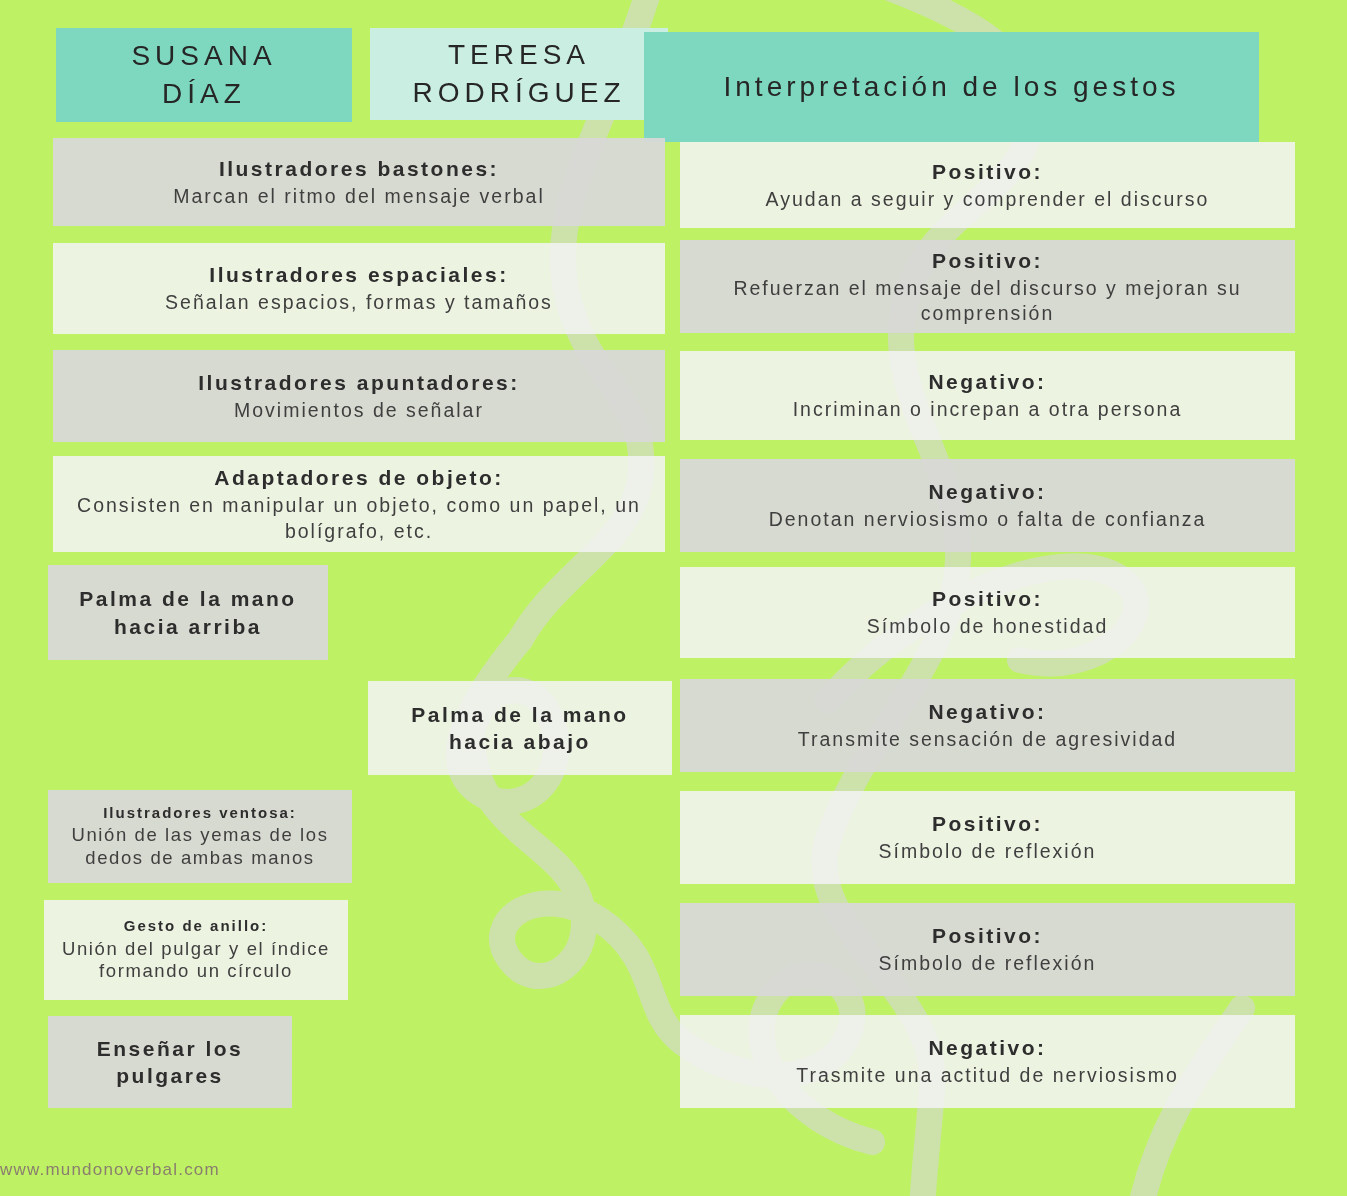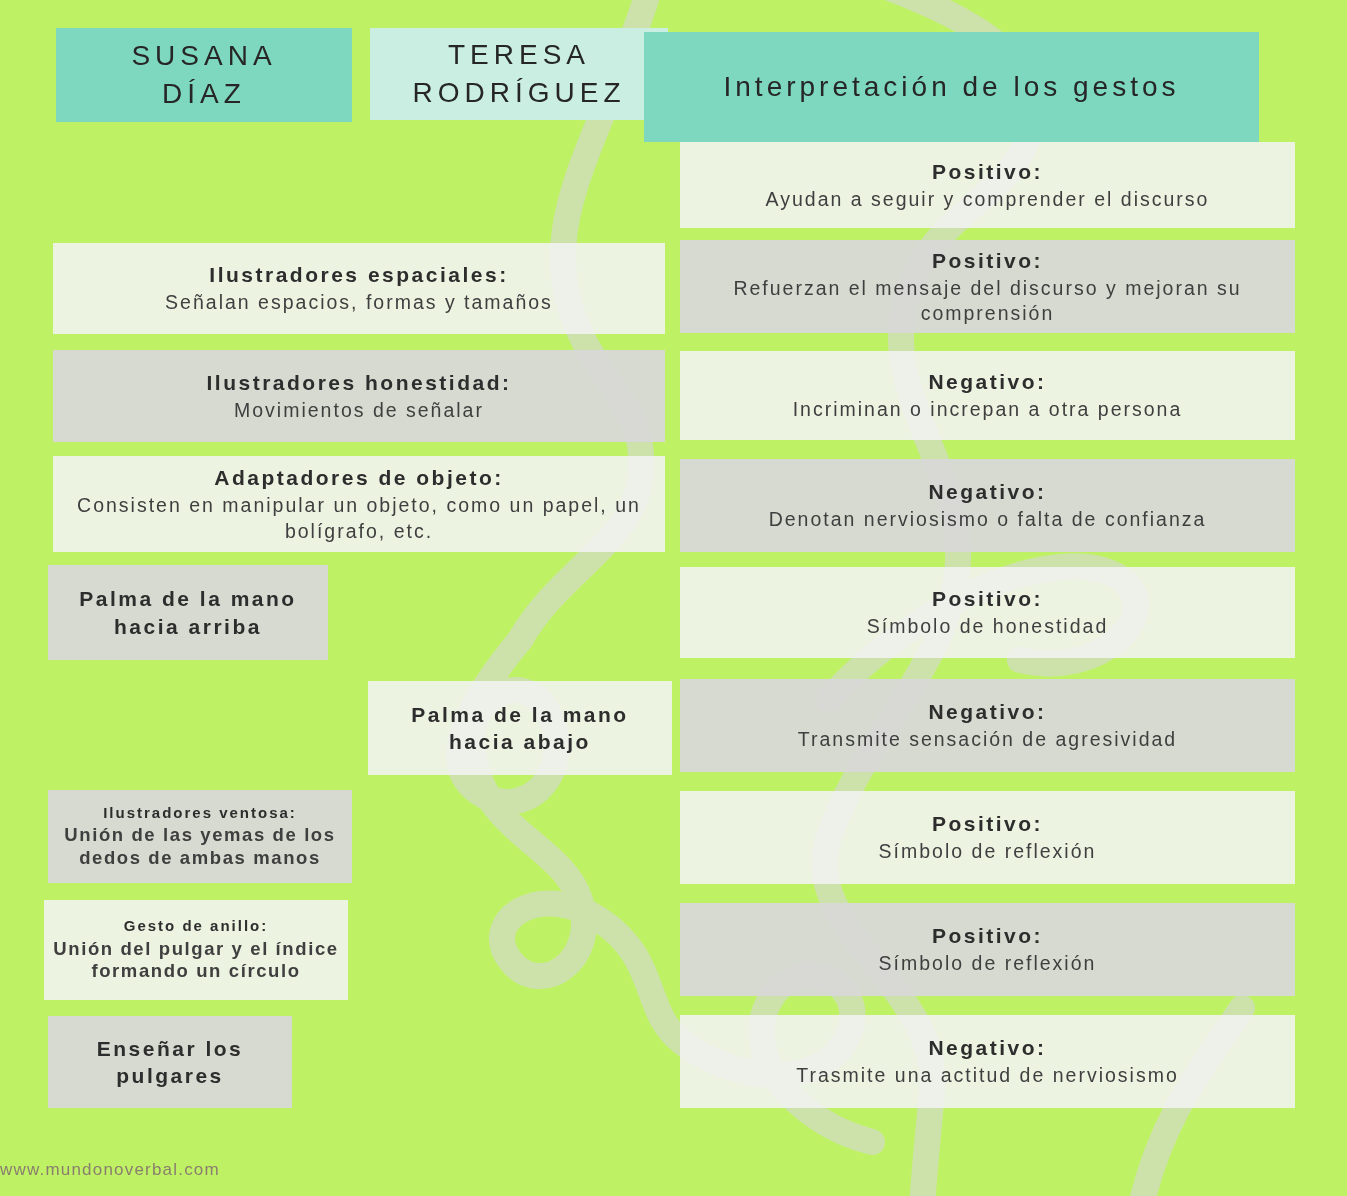--- a/index.html
+++ b/index.html
@@ -29,21 +29,21 @@
     align-items:center;justify-content:center;text-align:center;
     padding:6px 10px;line-height:1.3;
   }
   .cell.dark{background:rgba(216,216,216,0.93);}
   .cell.light{background:rgba(242,242,242,0.88);}
   .t{font-weight:700;font-size:21px;letter-spacing:2.5px;color:#2d2d2d;}
   .d{font-weight:400;font-size:19.5px;letter-spacing:2px;color:#3f3f3f;margin-top:2px;}
   .d:empty{display:none;}
   .cell.compact{line-height:1.22;padding:4px 8px;}
   .cell.compact .t{font-size:15px;letter-spacing:2px;}
-  .cell.compact .d{font-size:18.5px;letter-spacing:1.6px;font-weight:bold;}
+  .cell.compact .d{font-size:18.5px;letter-spacing:1.6px;}
   .footer{
     position:absolute;z-index:1;left:0;top:1160px;width:100%;
     font-size:17px;letter-spacing:1.2px;color:var(--footer_text);
   }
 </style>
 </head>
 <body>
 
 <div class="canvas">
 
@@ -57,36 +57,40 @@
       <path d="M1140,1210 C1160,1120 1200,1070 1242,1008"></path>
     </g>
   </svg>
 
   <div class="hdr teal" style="left:56px;top:28px;width:296px;height:94px">SUSANA
 DÍAZ</div>
   <div class="hdr mint" style="left:370px;top:28px;width:298px;height:92px">TERESA
 RODRÍGUEZ</div>
   <div class="hdr teal wide" style="left:644px;top:32px;width:615px;height:110px">Interpretación de los gestos</div>
 
+  <div class="cell dark" style="left:53px;top:138px;width:612px;height:88px">
+    <div class="t">Ilustradores bastones:</div>
+    <div class="d">Marcan el ritmo del mensaje verbal</div>
+  </div>
   <div class="cell light" style="left:680px;top:142px;width:615px;height:86px">
     <div class="t">Positivo:</div>
     <div class="d">Ayudan a seguir y comprender el discurso</div>
   </div>
 
   <div class="cell light" style="left:53px;top:243px;width:612px;height:91px">
     <div class="t">Ilustradores espaciales:</div>
     <div class="d">Señalan espacios, formas y tamaños</div>
   </div>
   <div class="cell dark" style="left:680px;top:240px;width:615px;height:93px">
     <div class="t">Positivo:</div>
     <div class="d">Refuerzan el mensaje del discurso y mejoran su comprensión</div>
   </div>
 
   <div class="cell dark" style="left:53px;top:350px;width:612px;height:92px">
-    <div class="t">Ilustradores honestidad:</div>
+    <div class="t">Ilustradores apuntadores:</div>
     <div class="d">Movimientos de señalar</div>
   </div>
   <div class="cell light" style="left:680px;top:351px;width:615px;height:89px">
     <div class="t">Negativo:</div>
     <div class="d">Incriminan o increpan a otra persona</div>
   </div>
 
   <div class="cell light" style="left:53px;top:456px;width:612px;height:96px">
     <div class="t">Adaptadores de objeto:</div>
     <div class="d">Consisten en manipular un objeto, como un papel, un bolígrafo, etc.</div>

